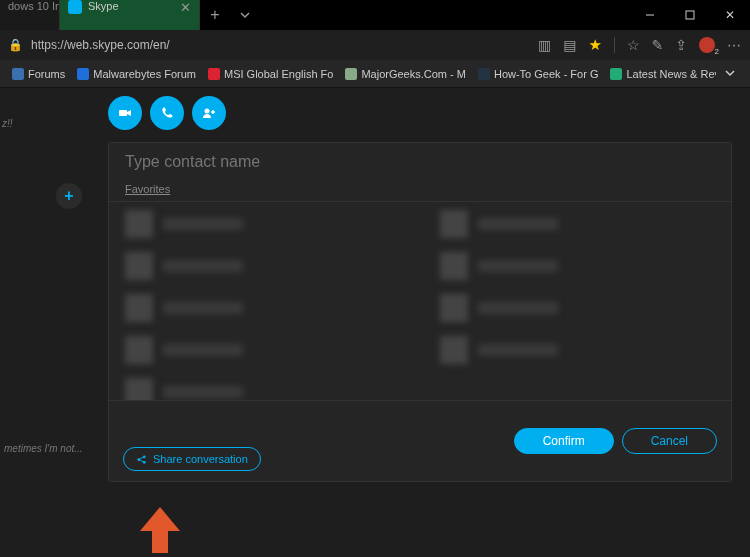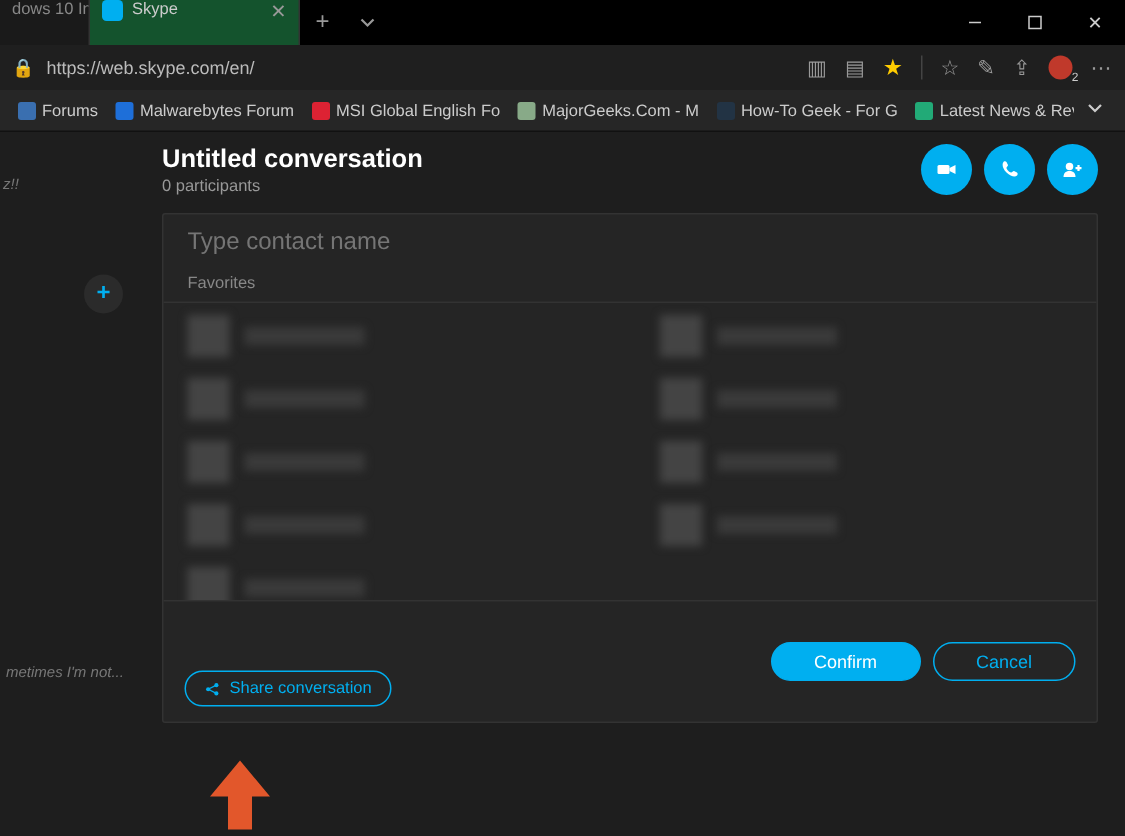--- a/index.html
+++ b/index.html
@@ -46,21 +46,21 @@
 .header { display: flex; align-items: flex-start; }
 .header-text { flex: 1; }
 .title { color: #fff; font-size: 17px; font-weight: 600; }
 .subtitle { color: #999; font-size: 11px; margin-top: 2px; }
 .header-actions { display: flex; gap: 8px; }
 .circlebtn { width: 34px; height: 34px; border-radius: 50%; background: #00aff0; display: flex; align-items: center; justify-content: center; color: #fff; cursor: pointer; }
 
 .panel { margin-top: 12px; background: #252525; border: 1px solid #333; border-radius: 2px; height: 340px; display: flex; flex-direction: column; }
 .search-row { padding: 10px 16px; }
 .search-row input { width: 100%; background: transparent; border: none; color: #999; font-size: 16px; outline: none; }
-.section-label { padding: 2px 16px 6px; color: #888; font-size: 11px; border-bottom: 1px solid #333; }
+.section-label { padding: 2px 16px 6px; color: #888; font-size: 11px; border-bottom: 1px solid #333; text-decoration: underline; }
 .contacts { flex: 1; display: flex; padding: 8px 16px; gap: 40px; overflow: hidden; }
 .col { flex: 1; display: flex; flex-direction: column; gap: 14px; }
 .contact { display: flex; align-items: center; gap: 10px; }
 .avatar { width: 28px; height: 28px; background: #444; filter: blur(3px); }
 .name { width: 80px; height: 12px; background: #3a3a3a; filter: blur(3px); }
 .panel-footer { display: flex; align-items: center; padding: 10px 14px; border-top: 1px solid #333; }
 .sharebtn { display: flex; align-items: center; gap: 6px; border: 1px solid #00aff0; color: #00aff0; font-size: 11px; padding: 5px 12px; border-radius: 14px; cursor: pointer; margin-top: 36px; }
 .footer-spacer { flex: 1; }
 .pillbtn { font-size: 12px; padding: 5px 28px; border-radius: 14px; cursor: pointer; margin-left: 8px; }
 .cancel { border: 1px solid #00aff0; color: #00aff0; }
@@ -154,24 +154,20 @@
 
 <div class="app">
   <div class="sidebar">
     <div class="txt1">z!!</div>
     <div class="addbtn">+</div>
     <div class="txt2">metimes I'm not...</div>
   </div>
 
   <div class="main">
     <div class="header">
-      <div class="header-text">
-        <div class="title">Untitled conversation</div>
-        <div class="subtitle">0 participants</div>
-      </div>
       <div class="header-actions">
         <div class="circlebtn">
           <svg width="16" height="16" viewBox="0 0 16 16">
               <rect x="2" y="5" width="8" height="6" rx="1" fill="#fff"></rect>
               <path d="M10 7 L14 5 L14 11 L10 9 Z" fill="#fff"></path>
             </svg>
         </div>
         <div class="circlebtn">
           <svg width="16" height="16" viewBox="0 0 16 16">
               <path d="M4 3 C4 3 5 2 6 3 L7 5 C7 6 6 6 6 7 C6 8 8 10 9 10 C10 10 10 9 11 9 L13 10 C14 11 13 12 13 12 C12 13 9 13 6 10 C3 7 3 4 4 3 Z" fill="#fff"></path>

